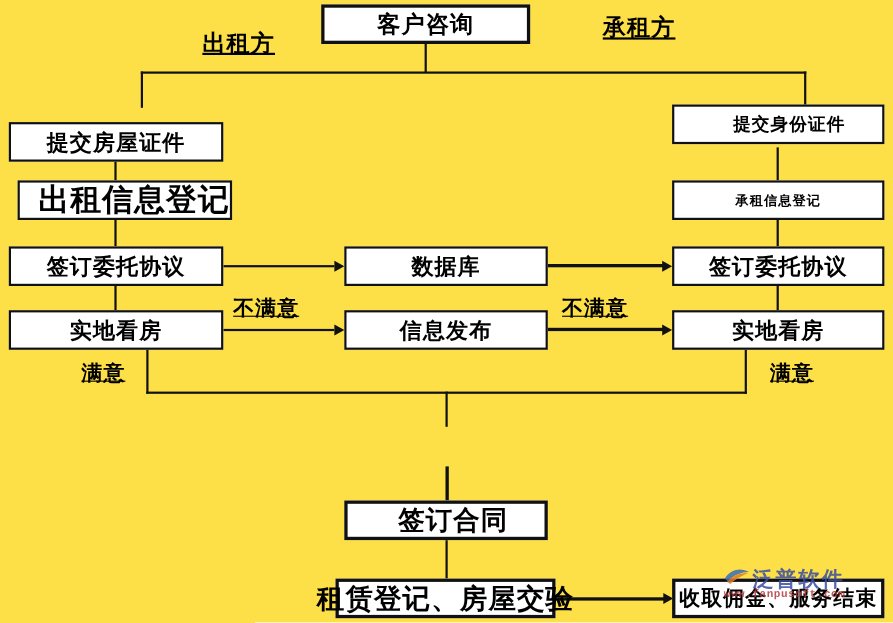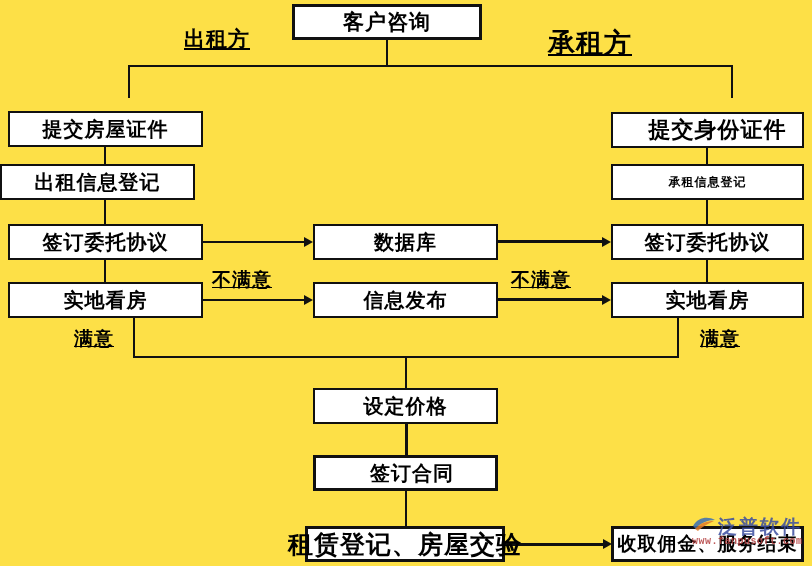--- a/index.html
+++ b/index.html
@@ -105,30 +105,30 @@
 
   <div class="line h" style="left:128px; top:65px; width:605px;"></div>
 
   <div class="line v" style="left:128px; top:65px; height:33px;"></div>
 
   <div class="line v" style="left:731px; top:65px; height:33px;"></div>
 
   <div class="label" style="left:184px; top:25px; font-size:21px;">
     <span>出租方</span>
   </div>
-  <div class="label" style="left:548px; top:25px; font-size:27px;">
+  <div class="label" style="left:548px; top:11px; font-size:21px;">
     <span>承租方</span>
   </div>
 
   <div class="box" style="left:8px; top:111px; width:195px; height:36px; font-size:20px;">
     <span>提交房屋证件</span>
   </div>
   <div class="line v" style="left:104px; top:134px; height:30px;"></div>
 
-  <div class="box" style="left:0; top:164px; width:195px; height:36px; font-size:20px;">
+  <div class="box" style="left:16px; top:164px; width:195px; height:36px; font-size:28px;justify-content:flex-end;">
     <span>出租信息登记</span>
   </div>
   <div class="line v" style="left:104px; top:200px; height:24px;"></div>
 
   <div class="box" style="left:8px; top:224px; width:195px; height:36px; font-size:20px;">
     <span>签订委托协议</span>
   </div>
   <div class="line v" style="left:104px; top:260px; height:22px;"></div>
 
   <div class="box" style="left:8px; top:282px; width:195px; height:36px; font-size:20px;">
@@ -144,21 +144,21 @@
 
   <div class="line h" style="left:203px; top:241px; width:101px;"></div>
   <div class="arrowhead" style="left:304px; top:237px;"></div>
 
   <div class="line h" style="left:203px; top:299px; width:101px;"></div>
   <div class="arrowhead" style="left:304px; top:295px;"></div>
   <div class="label" style="left:212px; top:267px; font-size:19px;">
     <span>不满意</span>
   </div>
 
-  <div class="box" style="left:611px; top:112px; width:193px; height:36px; font-size:22px;padding-left:20px;">
+  <div class="box" style="left:611px; top:95px; width:193px; height:36px; font-size:16px;padding-left:20px;">
     <span>提交身份证件</span>
   </div>
   <div class="line v" style="left:706px; top:134px; height:30px;"></div>
 
   <div class="box" style="left:611px; top:164px; width:193px; height:36px; font-size:12px;">
     <span>承租信息登记</span>
   </div>
   <div class="line v" style="left:706px; top:200px; height:24px;"></div>
 
   <div class="box" style="left:611px; top:224px; width:193px; height:36px; font-size:20px;">
@@ -184,42 +184,39 @@
   <div class="line h" style="left:133px; top:356px; width:546px;"></div>
   <div class="line v" style="left:405px; top:356px; height:32px;"></div>
 
   <div class="label" style="left:74px; top:326px; font-size:19px;">
     <span>满意</span>
   </div>
   <div class="label" style="left:700px; top:326px; font-size:19px;">
     <span>满意</span>
   </div>
 
-  <div class="box" style="left:313px; top:388px; width:185px; height:36px; font-size:20px;">
-    <span>设定价格</span>
-  </div>
   <div class="line thick-v" style="left:405px; top:424px; height:31px;"></div>
 
-  <div class="box thick" style="left:313px; top:455px; width:185px; height:36px; font-size:20px;padding-left:13px;">
+  <div class="box thick" style="left:313px; top:455px; width:185px; height:36px; font-size:24px;padding-left:13px;">
     <span>签订合同</span>
   </div>
   <div class="line v" style="left:405px; top:491px; height:35px;"></div>
 
   <div class="box thick" style="left:305px; top:526px; width:200px; height:36px; font-size:25px;">
     <span>租赁登记、房屋交验</span>
   </div>
 
   <div class="line thick-h" style="left:505px; top:543px; width:100px;"></div>
   <div class="arrowhead" style="left:603px; top:539px;"></div>
 
   <div class="box thick" style="left:611px; top:526px; width:193px; height:36px; font-size:19px;">
     <span>收取佣金、服务结束</span>
   </div>
 
-  <div class="watermark" style="left:690px; top:512px; width:122px; height:42px;">
+  <div class="watermark" style="left:656px; top:512px; width:122px; height:42px;">
     <svg class="wm-swoosh" viewBox="0 0 24 18">
       <path d="M1 12 C6 3, 16 2, 23 6 C16 6, 8 9, 4 15 Z" fill="#3b6fb5"></path>
       <path d="M3 15 C8 9, 15 7, 22 7 C15 10, 9 14, 6 17 Z" fill="#e07b2a"></path>
     </svg>
     <div class="wm-text">泛普软件</div>
     <div class="wm-url">www.fanpusoft.com</div>
   </div>
 
 </div>
 

